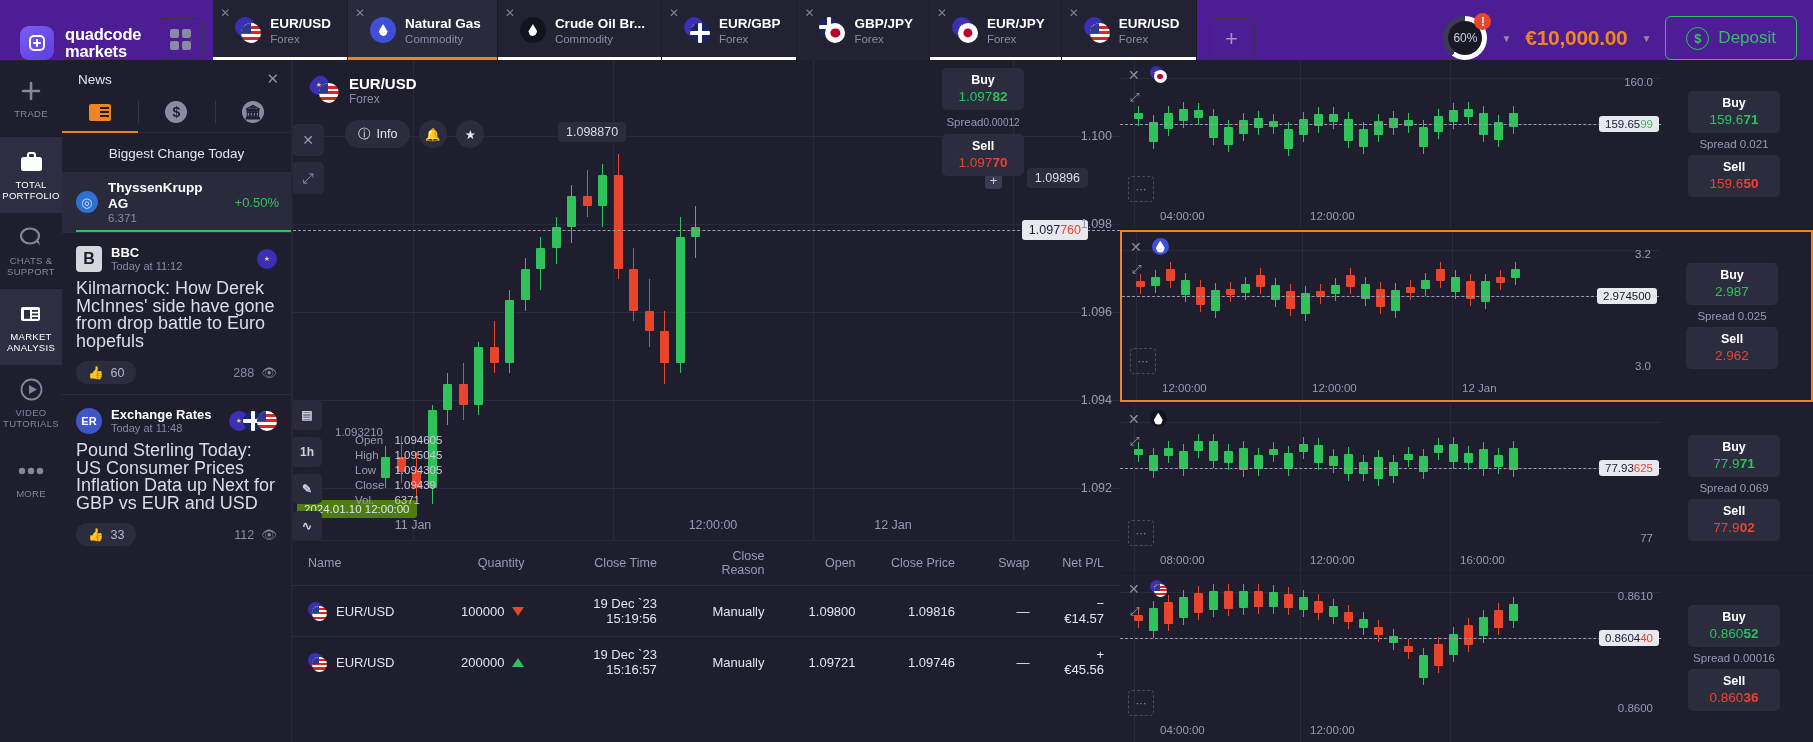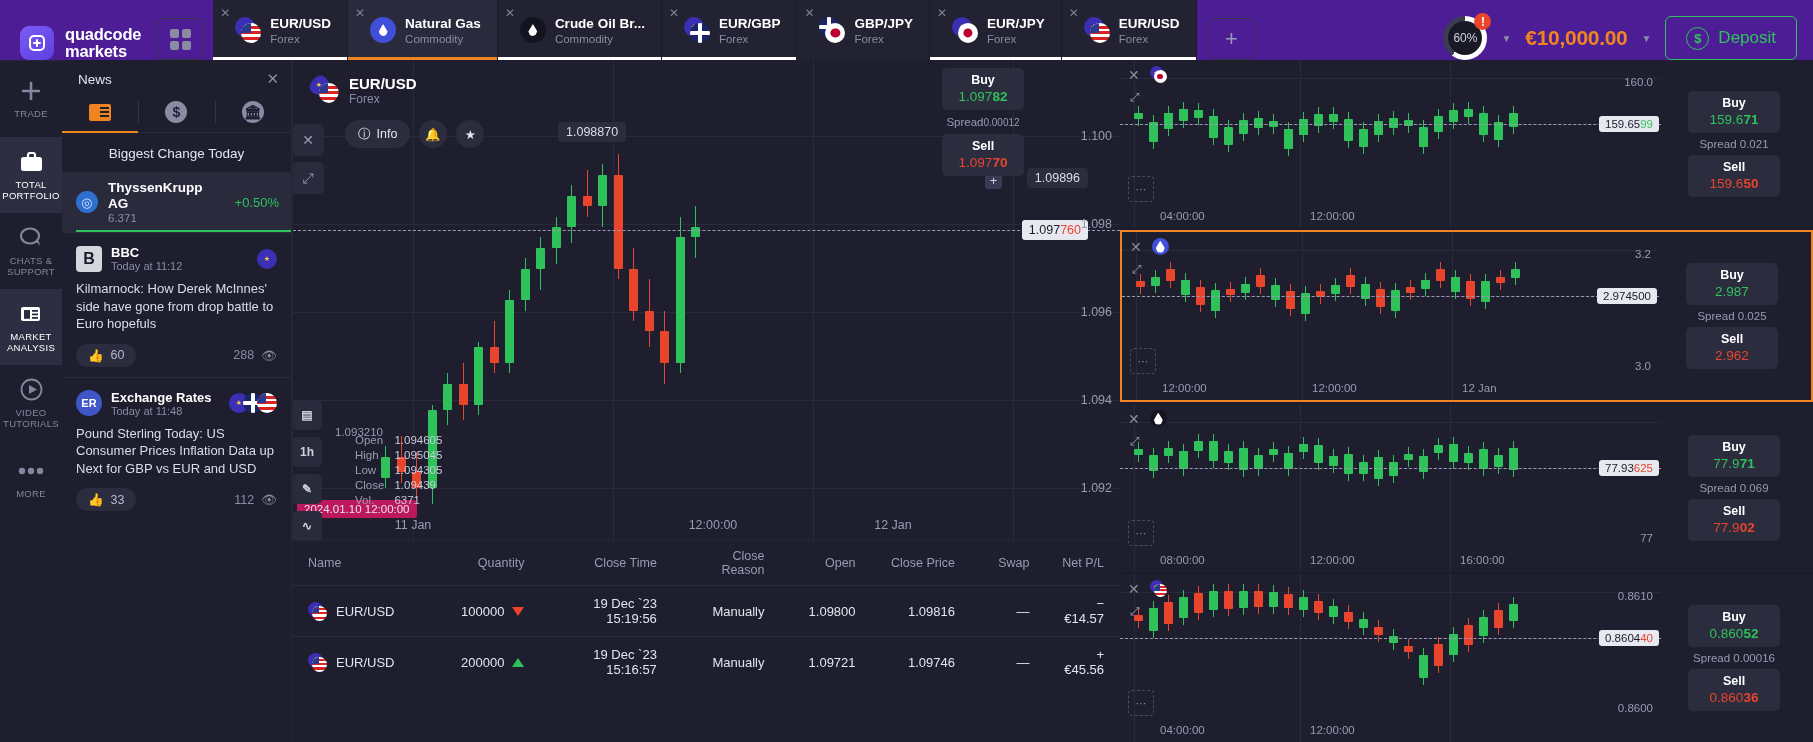--- a/index.html
+++ b/index.html
@@ -83,21 +83,21 @@
 
   .article { padding:12px 14px 10px; border-top:1px solid #2b2b3d; position:relative; }
   .art-hd { display:flex; align-items:center; gap:9px; }
   .av { width:26px; height:26px; border-radius:4px; background:#d6d6de; color:#1b1b2b; font-size:16px; font-weight:700; display:flex; align-items:center; justify-content:center; flex:0 0 26px; }
   .av.round { border-radius:50%; background:#3f56c8; color:#fff; font-size:11px; }
   .av.pulse { border-radius:50%; background:#7b4bd8; color:#fff; font-size:11px; }
   .art-src { font-size:13px; font-weight:700; color:#fff; line-height:15px; }
   .art-time { font-size:11px; color:#8b8ba5; }
   .art-flags { margin-left:auto; display:flex; }
   .art-flags .f { width:20px; height:20px; border-radius:50%; margin-left:-6px; overflow:hidden; position:relative; }
-  .art-body { font-size:13px; color:#dcdce8; line-height:17.5px; margin-top:8px; }
+  .art-body { font-size:18px; color:#dcdce8; line-height:17.5px; margin-top:8px; }
   .art-foot { display:flex; align-items:center; justify-content:space-between; margin-top:11px; }
   .likes { background:#2c2c3f; border-radius:13px; padding:4px 12px; display:flex; align-items:center; gap:7px; font-size:12.5px; color:#b7b7c9; }
   .views { display:flex; align-items:center; gap:7px; font-size:12.5px; color:#8b8ba5; }
 
   
   .main { flex:1; display:flex; flex-direction:column; min-width:0; background:#1b1b2b; }
   .chart-area { flex:1; position:relative; min-height:0; background:#1e1e2e; border-left:1px solid #262638; overflow:hidden; }
   .chart-top { position:absolute; left:0; top:0; right:0; height:60px; display:flex; align-items:center; padding-left:16px; z-index:6; }
   .sym-ico { width:30px; height:30px; border-radius:50%; position:relative; overflow:hidden; margin-right:10px; }
   .sym-name { font-size:15px; font-weight:700; color:#fff; line-height:17px; }
@@ -116,21 +116,21 @@
   .ylab { position:absolute; right:8px; font-size:12.5px; color:#9a9ab4; transform:translateY(-50%); }
   .xlab { position:absolute; bottom:8px; font-size:12.5px; color:#9a9ab4; transform:translateX(-50%); }
   .price-tag { position:absolute; background:#e8e8f0; color:#1b1b2b; font-size:12.5px; border-radius:3px; padding:3px 7px; transform:translateY(-50%); }
   .price-tag b { color:#e8452c; font-weight:400; }
   .dash-line { position:absolute; left:0; right:0; border-top:1px dashed #9a9ab4; }
   .bubble { position:absolute; background:#2c2c3f; color:#dcdce8; font-size:12.5px; border-radius:4px; padding:3px 8px; }
   .plus-tag { position:absolute; width:17px; height:17px; background:#3a3a52; border-radius:3px; color:#cfcfe0; display:flex; align-items:center; justify-content:center; font-size:13px; }
   .ohlc { position:absolute; font-size:11.5px; color:#9a9ab4; line-height:13px; z-index:5; }
   .ohlc span { color:#c9c9da; }
   .ohlc td:first-child { padding-right:8px; }
-  .time-chip { position:absolute; background:#be185d; color:#e4e4ef; font-size:11.5px; border-radius:3px; padding:3px 7px; }
+  .time-chip { position:absolute; background:#4d7c0f; color:#e4e4ef; font-size:11.5px; border-radius:3px; padding:3px 7px; }
 
   
   .candles { position:absolute; inset:0; }
   .cd { position:absolute; width:9px; }
   .cd .wk { position:absolute; left:4px; width:1.4px; top:0; bottom:0; }
   .cd .bd { position:absolute; left:0; width:9px; border-radius:1px; }
   .up2 .wk, .up2 .bd { background:#2fc25b; }
   .dn2 .wk, .dn2 .bd { background:#e8452c; }
 
   

